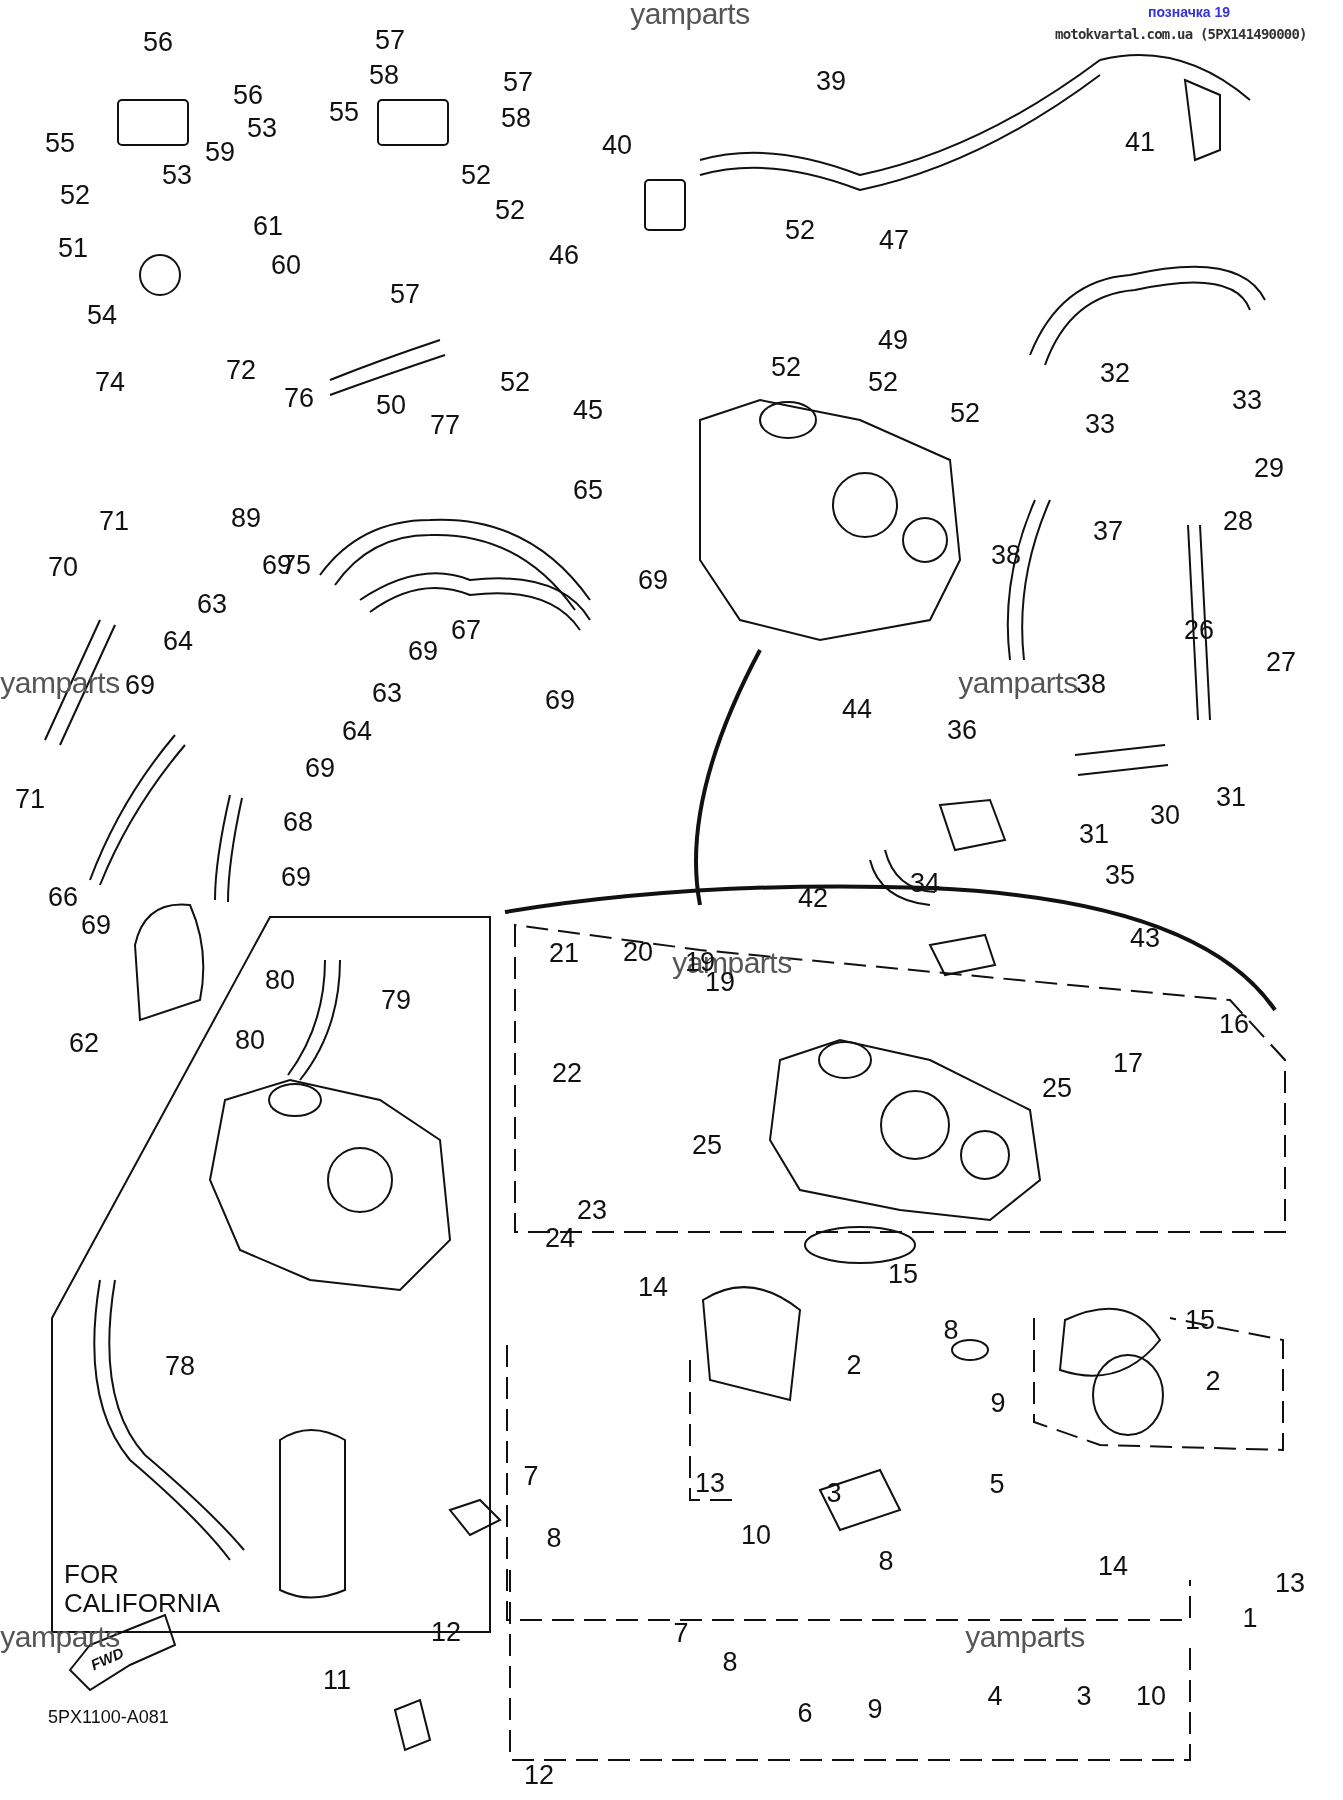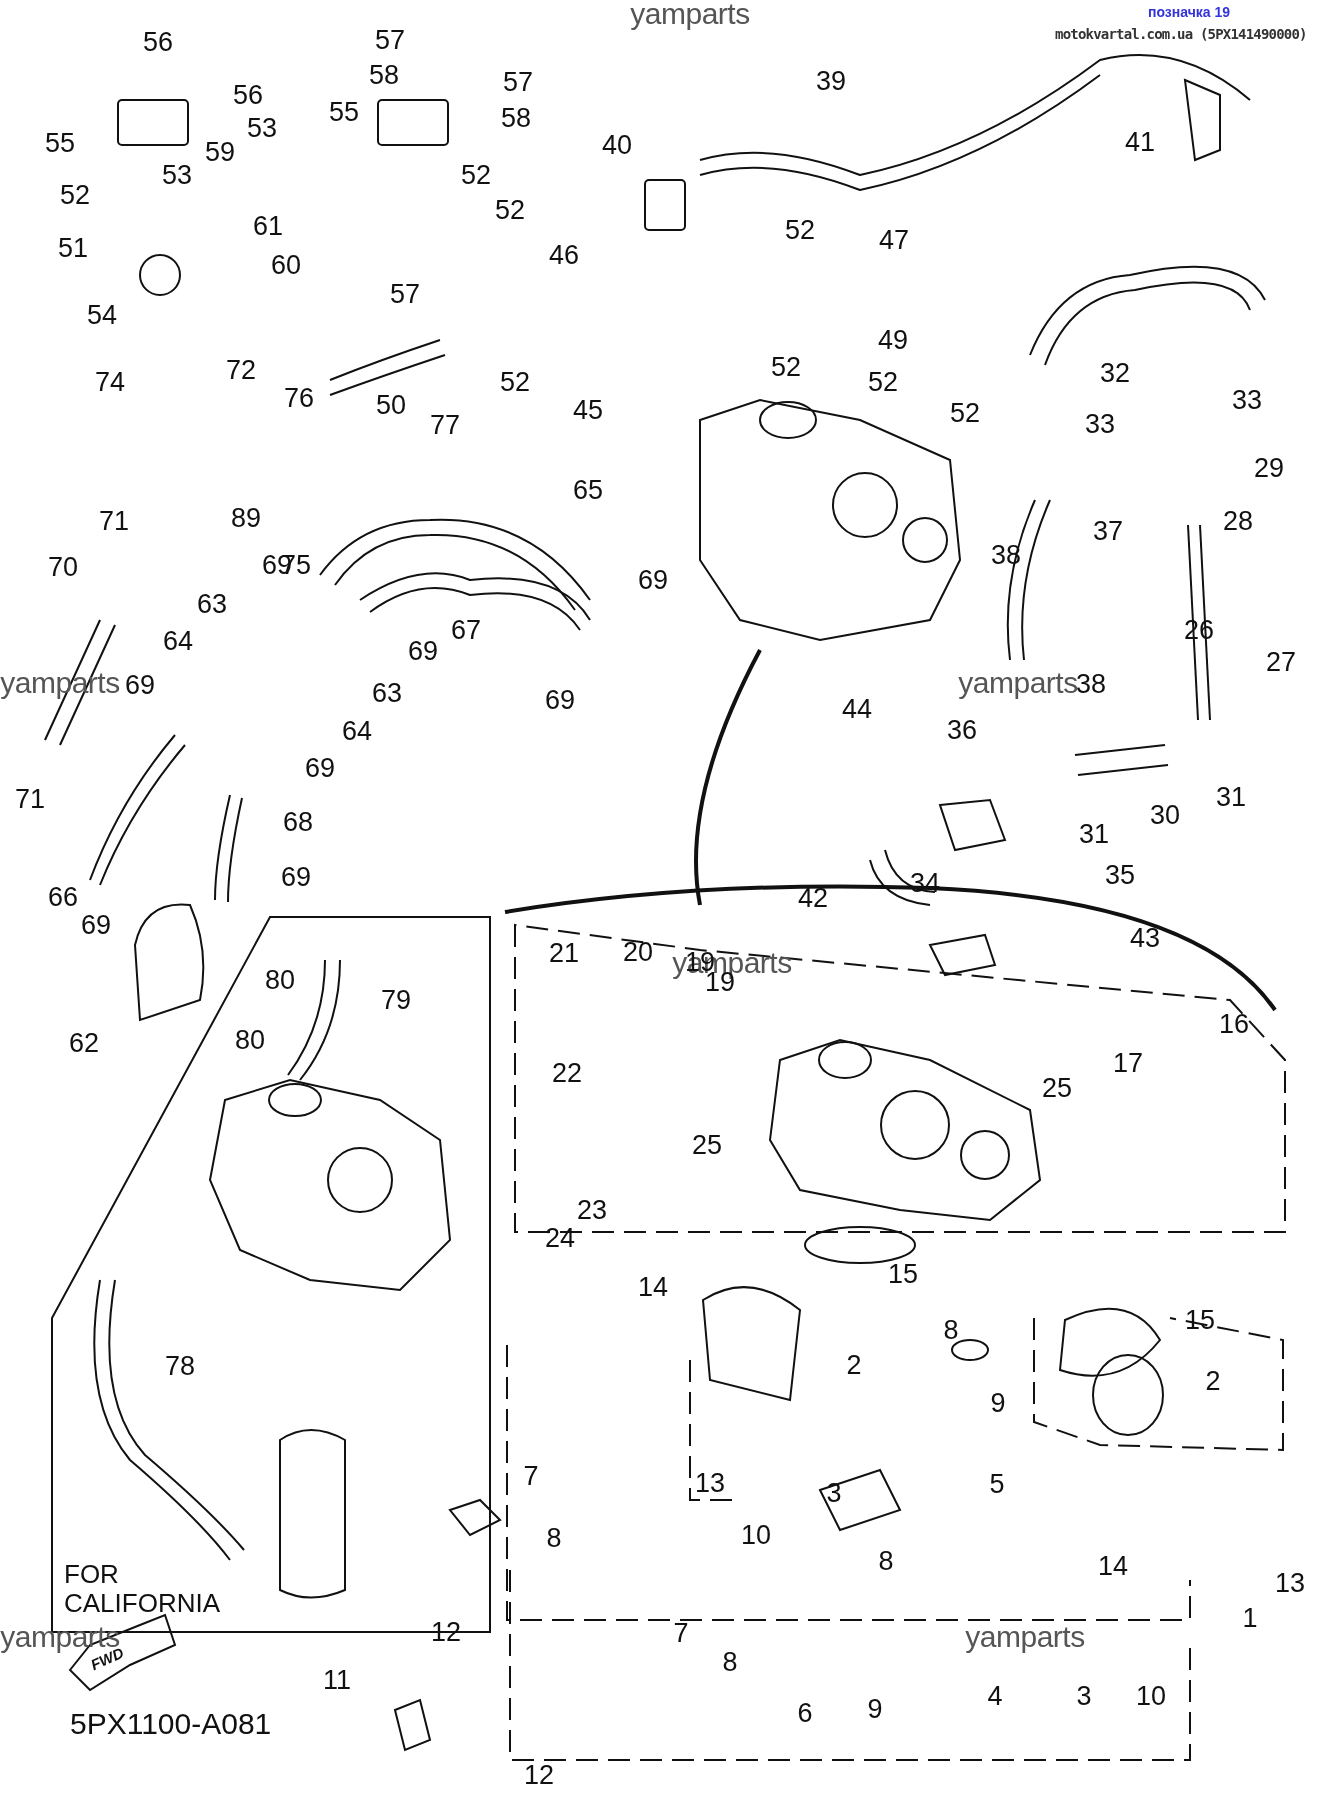--- a/index.html
+++ b/index.html
@@ -2,21 +2,21 @@
 <html><head>
 <meta charset="utf-8">
 <style>
   html,body{margin:0;padding:0;background:#fff;}
   body{width:1343px;height:1800px;position:relative;overflow:hidden;font-family:"Liberation Sans",sans-serif;color:#111;}
   #diagram{position:absolute;left:0;top:0;width:1343px;height:1800px;}
   .callout{position:absolute;font-size:27px;line-height:1;color:#111;transform:translate(-50%,-50%);white-space:nowrap;cursor:pointer;}
   .wm{position:absolute;font-size:30px;color:#555;font-weight:300;transform:translate(-50%,-50%);white-space:nowrap;letter-spacing:-0.5px;}
   #hdr-title{position:absolute;left:1148px;top:4px;color:#3333dd;font-weight:bold;font-size:14px;}
   #hdr-sub{position:absolute;left:1055px;top:26px;color:#333;font-weight:bold;font-size:14px;font-family:"DejaVu Sans Mono",monospace;letter-spacing:-0.8px;}
-  #code{position:absolute;left:48px;top:1707px;font-size:30px;margin-left:22px;}
+  #code{position:absolute;left:48px;top:1707px;font-size:18px;}
   #calif{position:absolute;left:64px;top:1560px;font-size:26px;line-height:29px;}
   #fwd{position:absolute;left:90px;top:1650px;font-size:15px;font-weight:bold;font-style:italic;transform:rotate(-24deg);}
 </style>
 </head>
 <body>
 
 <svg id="diagram" viewBox="0 0 1343 1800" xmlns="http://www.w3.org/2000/svg" fill="none" stroke="#111" stroke-width="2">
 
   <path d="M270 917 L490 917 L490 1632 L52 1632 L52 1318 Z" stroke-width="2"></path>
 

